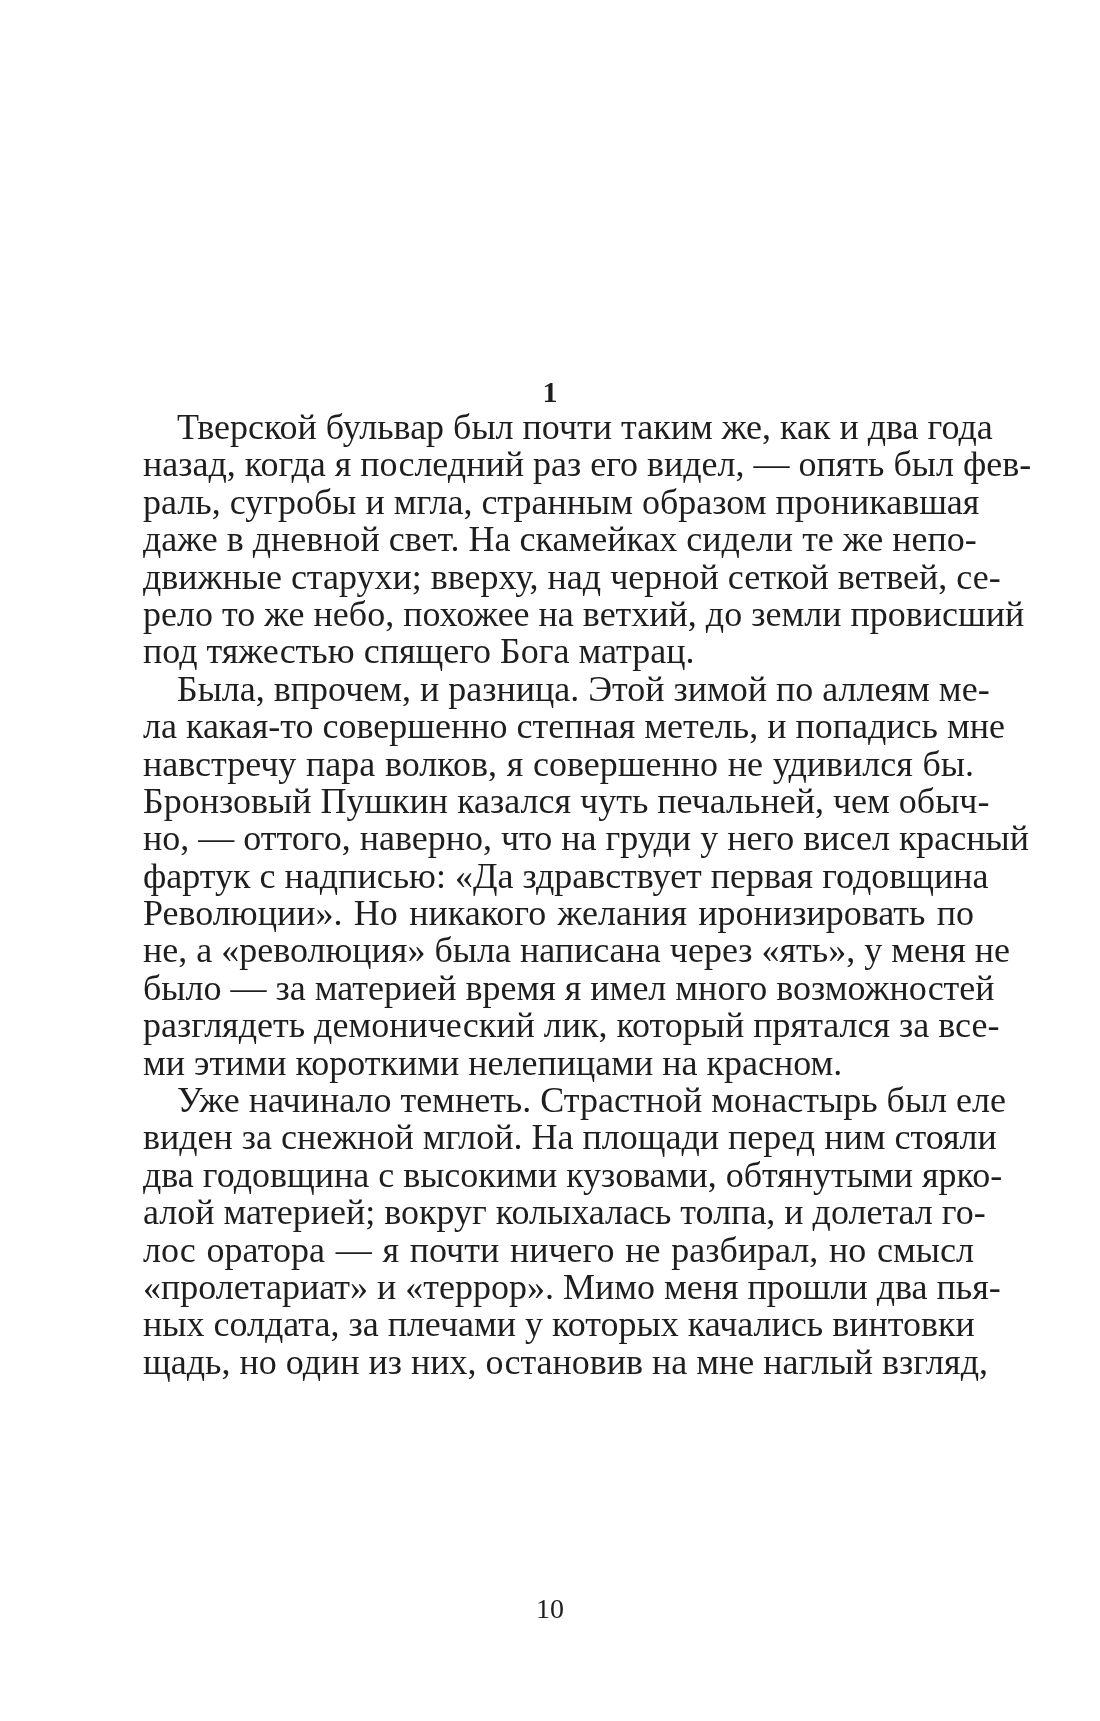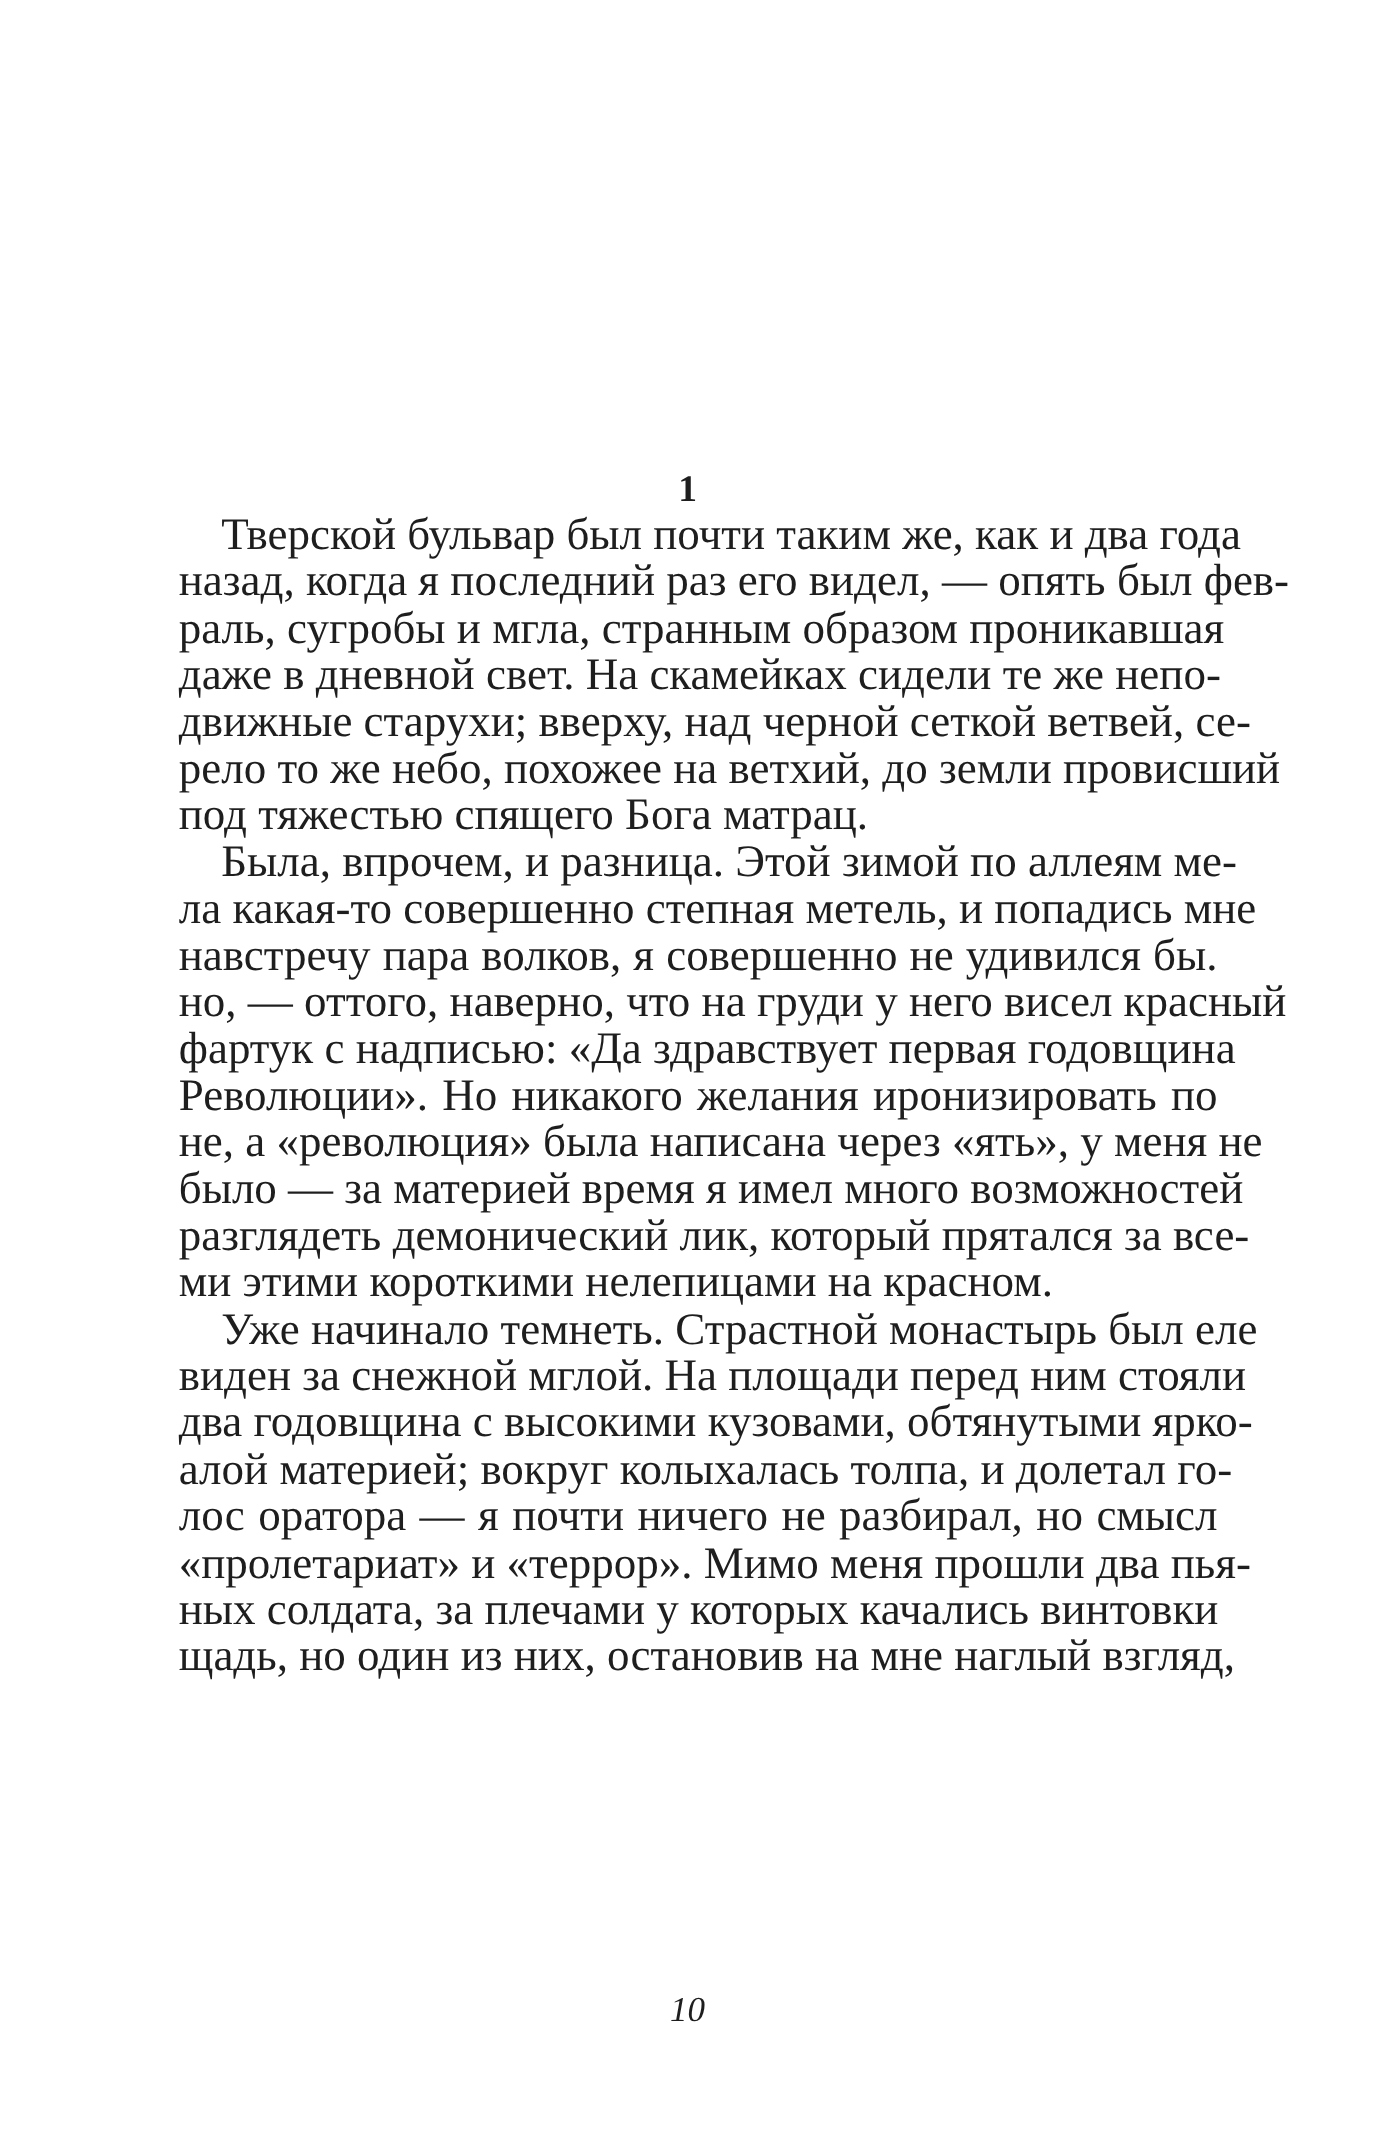--- a/index.html
+++ b/index.html
@@ -18,21 +18,21 @@
     font-size: 36px; line-height: 37.4px;
   }
   .line {
     display: block; white-space: nowrap; text-align: justify;
     text-align-last: justify; height: 37.4px;
   }
   .line.last { text-align-last: left; }
   .line.indent { padding-left: 34px; }
   .page-number {
     position: absolute; left: 0; width: 1100px; top: 1591px;
-    text-align: center; font-size: 28px; line-height: 36px; font-style: italic;
+    text-align: center; font-size: 28px; line-height: 36px;
   }
 </style>
 </head>
 <body>
 
 <div class="page">
   <div class="chapter-number">1</div>
 
   <div class="body-text">
 
@@ -40,20 +40,21 @@
     <span class="line">назад, когда я последний раз его видел, — опять был фев-</span>
     <span class="line">раль, сугробы и мгла, странным образом проникавшая</span>
     <span class="line">даже в дневной свет. На скамейках сидели те же непо-</span>
     <span class="line">движные старухи; вверху, над черной сеткой ветвей, се-</span>
     <span class="line">рело то же небо, похожее на ветхий, до земли провисший</span>
     <span class="line last">под тяжестью спящего Бога матрац.</span>
 
     <span class="line indent">Была, впрочем, и разница. Этой зимой по аллеям ме-</span>
     <span class="line">ла какая-то совершенно степная метель, и попадись мне</span>
     <span class="line">навстречу пара волков, я совершенно не удивился бы.</span>
+    <span class="line">Бронзовый Пушкин казался чуть печальней, чем обыч-</span>
     <span class="line">но, — оттого, наверно, что на груди у него висел красный</span>
     <span class="line">фартук с надписью: «Да здравствует первая годовщина</span>
     <span class="line">Революции». Но никакого желания иронизировать по</span>
     <span class="line">не, а «революция» была написана через «ять», у меня не</span>
     <span class="line">было — за материей время я имел много возможностей</span>
     <span class="line">разглядеть демонический лик, который прятался за все-</span>
     <span class="line last">ми этими короткими нелепицами на красном.</span>
 
     <span class="line indent">Уже начинало темнеть. Страстной монастырь был еле</span>
     <span class="line">виден за снежной мглой. На площади перед ним стояли</span>

